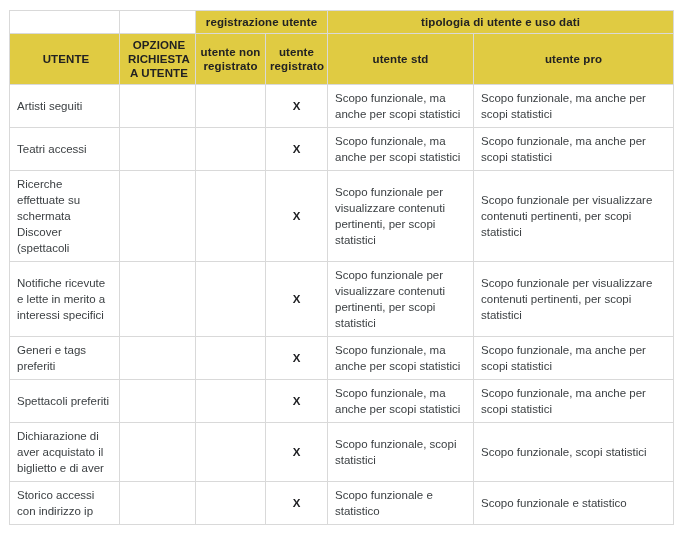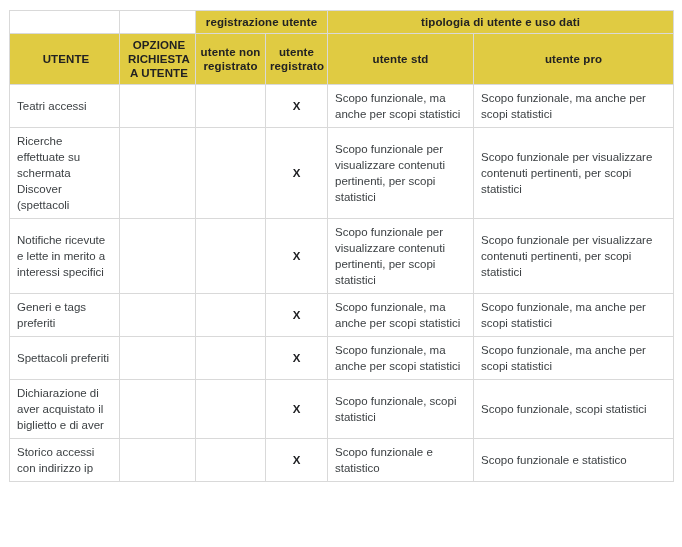--- a/index.html
+++ b/index.html
@@ -130,20 +130,40 @@
           <div class="cellbox">utente std</div>
         </th>
         <th class="hdr">
           <div class="cellbox">utente pro</div>
         </th>
       </tr>
     </thead>
     <tbody id="tbody">
         <tr style="height: 38px;">
           <td class="body">
+            <div class="cellbox">Artisti seguiti</div>
+          </td>
+          <td class="body">
+            <div class="cellbox"></div>
+          </td>
+          <td class="body mark">
+            <div class="cellbox" style="padding: 0px;"></div>
+          </td>
+          <td class="body mark">
+            <div class="cellbox" style="padding: 0px;">X</div>
+          </td>
+          <td class="body">
+            <div class="cellbox">Scopo funzionale, ma anche per scopi statistici</div>
+          </td>
+          <td class="body">
+            <div class="cellbox">Scopo funzionale, ma anche per scopi statistici</div>
+          </td>
+        </tr>
+        <tr style="height: 38px;">
+          <td class="body">
             <div class="cellbox">Teatri accessi</div>
           </td>
           <td class="body">
             <div class="cellbox"></div>
           </td>
           <td class="body mark">
             <div class="cellbox" style="padding: 0px;"></div>
           </td>
           <td class="body mark">
             <div class="cellbox" style="padding: 0px;">X</div>

